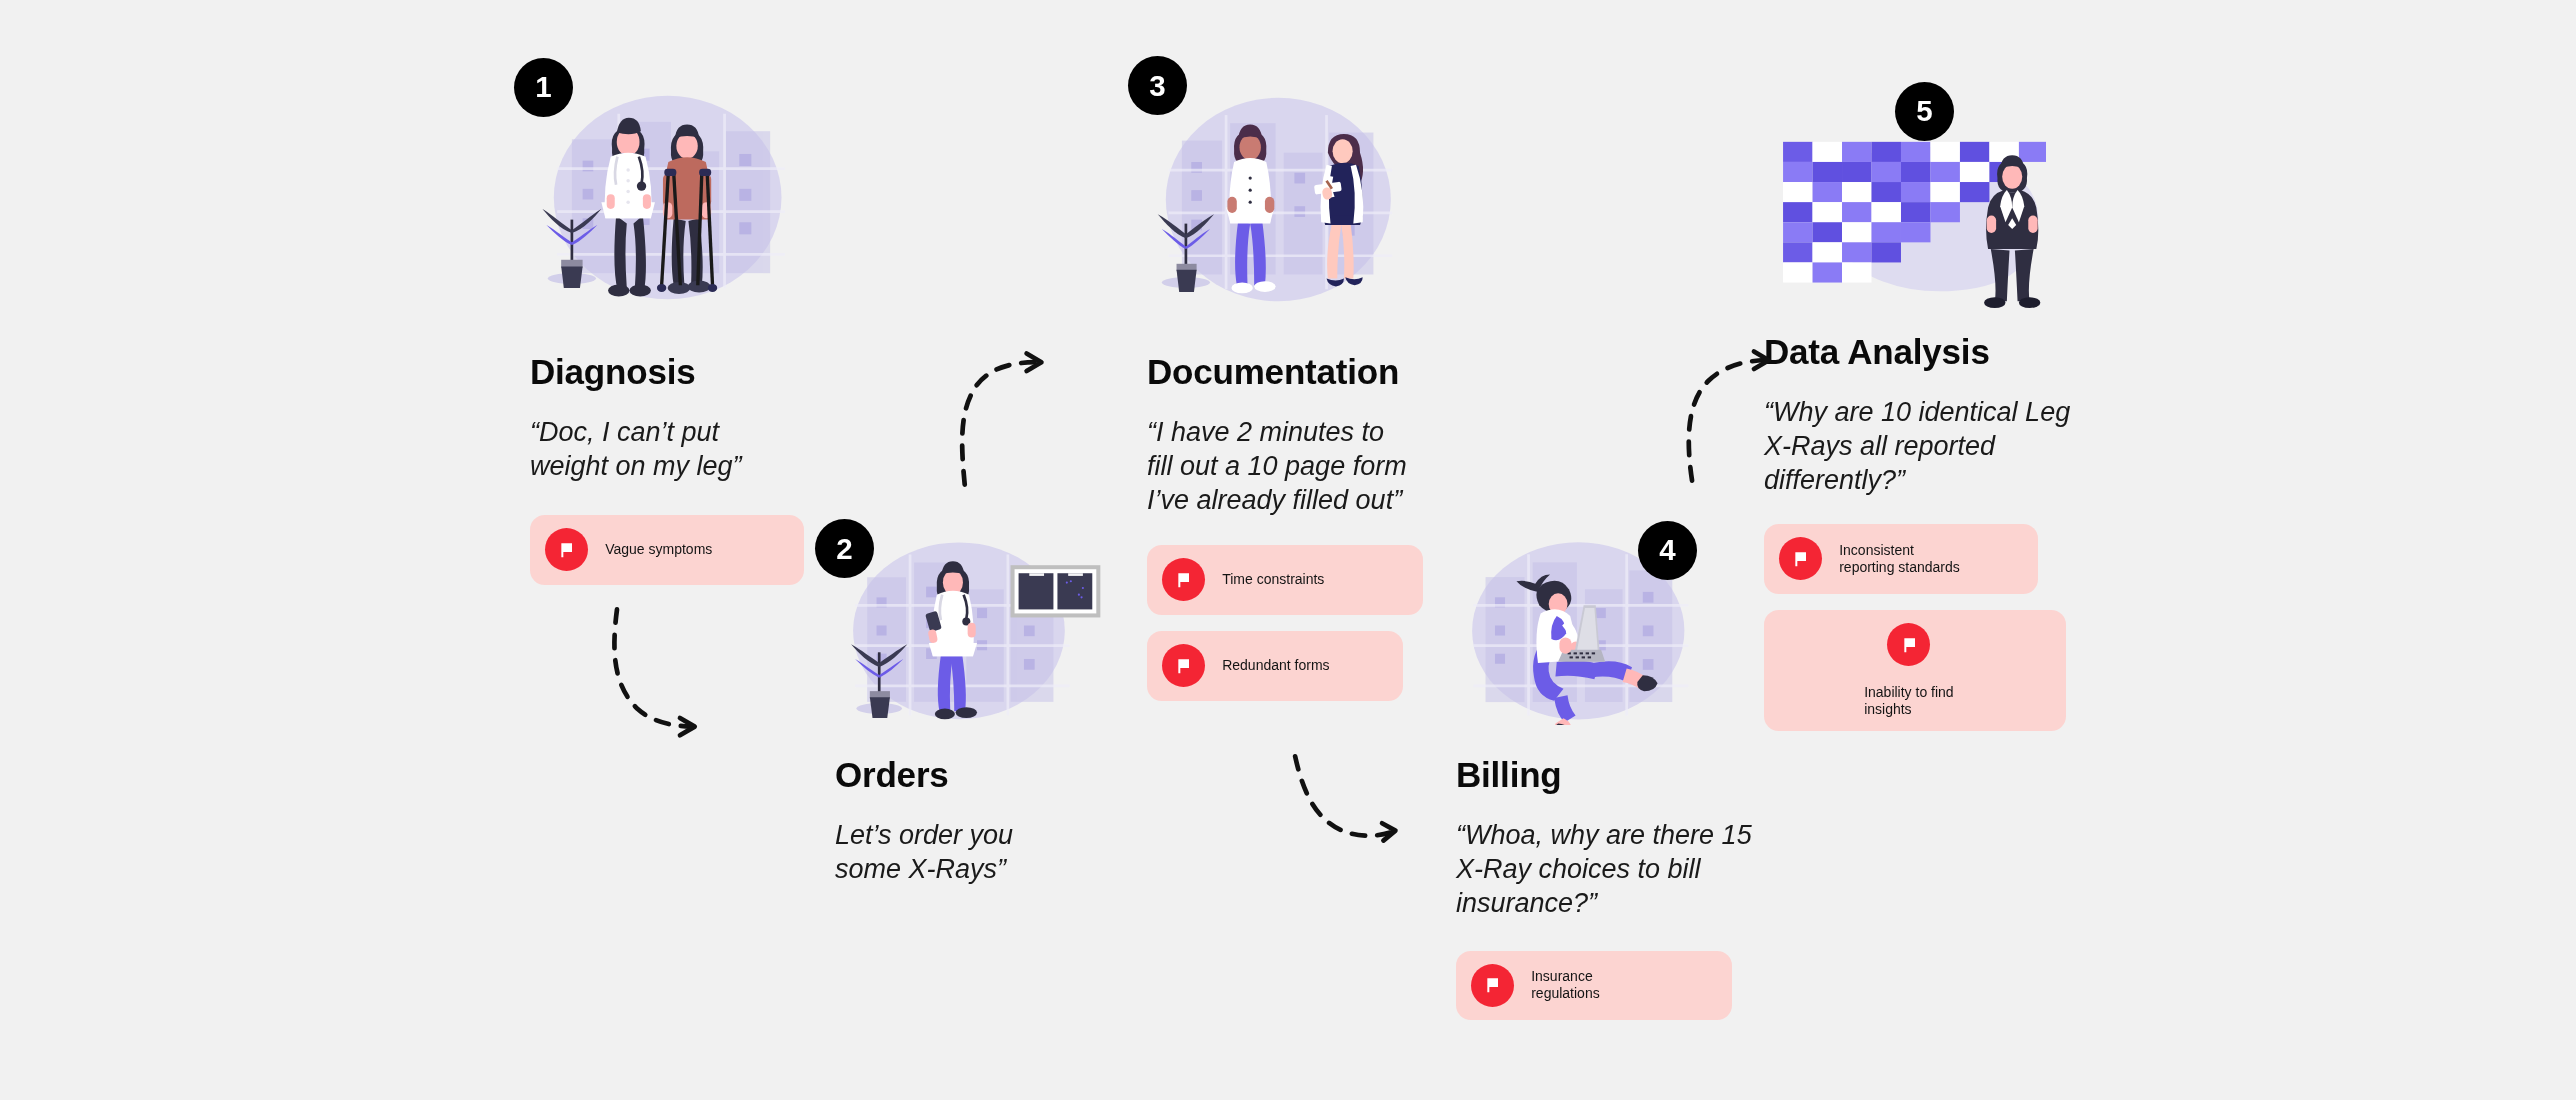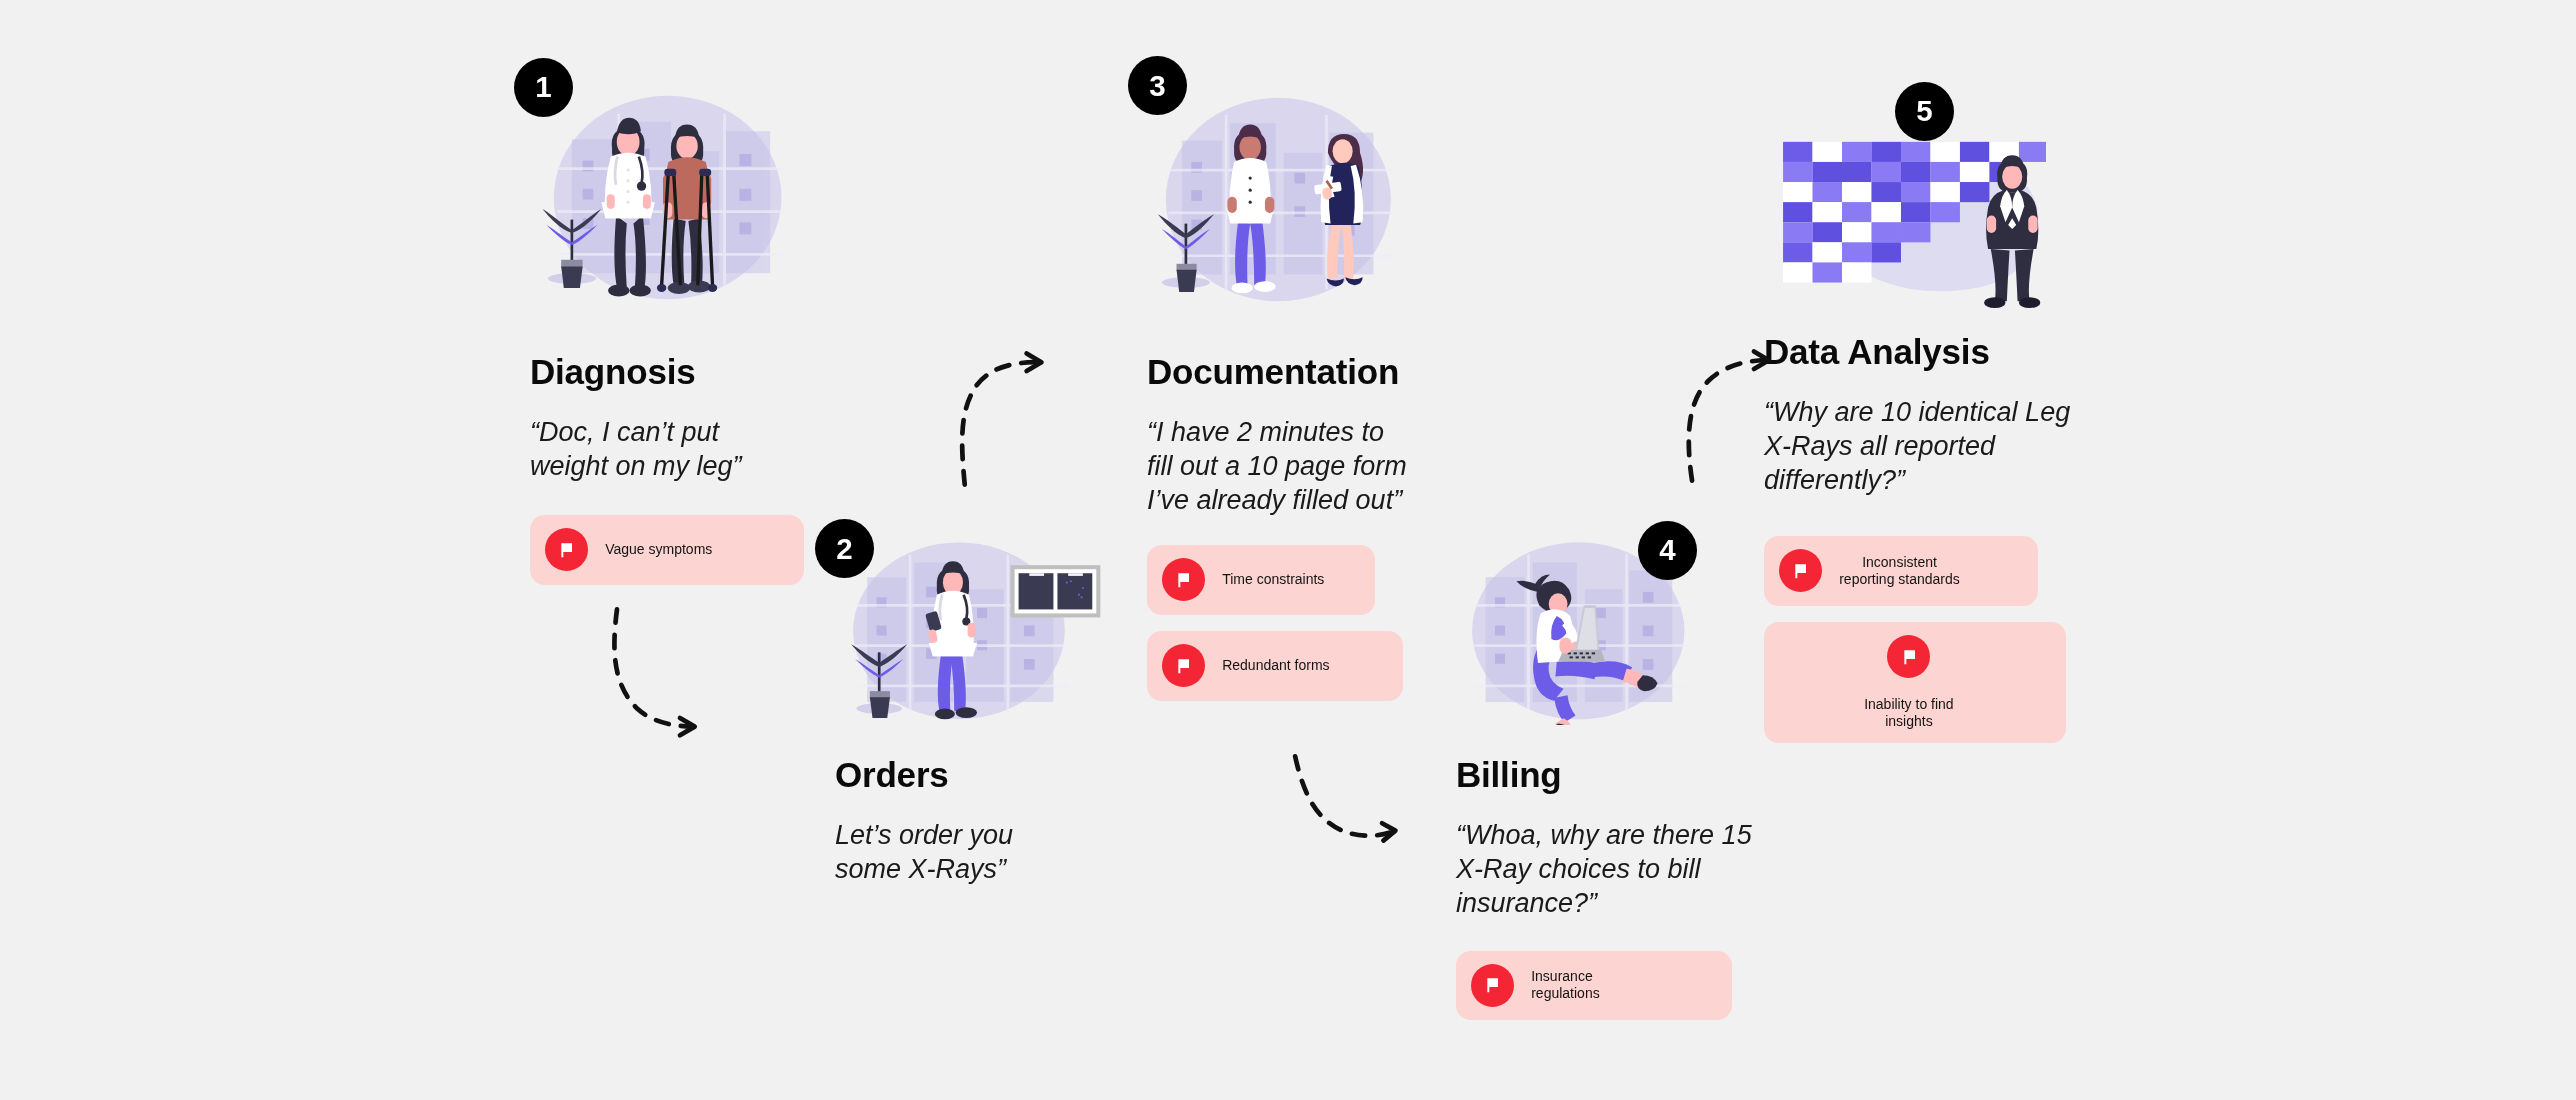--- a/index.html
+++ b/index.html
@@ -327,21 +327,21 @@
       </svg>
       <div class="badge" style="left:-19px;top:-31px;">3</div>
     </div>
     <h2 class="title" style="margin-top:44px;">Documentation</h2>
     <p class="quote" style="margin-top:23px;width:288px;">
       <span>“I have 2 minutes to</span><br>
       <span>fill out a 10 page form</span><br>
       <span>I’ve already filled out”</span>
     </p>
     <div class="pills" style="margin-top:28px;">
-      <div class="pill" style="width:228px;">
+      <div class="pill" style="width:276px;">
         <span class="flag-badge">
           <svg width="20" height="20" viewBox="0 0 30 30">
               <path d="M8 5 v21 h3 v-8 h13 V5 Z" fill="#FFFFFF"></path>
             </svg>
         </span>
         <span class="pill-label">Time constraints</span>
       </div>
       <div class="pill" style="width:256px;">
         <span class="flag-badge">
           <svg width="20" height="20" viewBox="0 0 30 30">
@@ -520,21 +520,21 @@
         </g>
       </svg>
       <div class="badge" style="left:131px;top:-25.5px;">5</div>
     </div>
     <h2 class="title" style="margin-top:24px;">Data Analysis</h2>
     <p class="quote" style="margin-top:23px;width:342px;">
       <span>“Why are 10 identical Leg</span><br>
       <span>X-Rays all reported</span><br>
       <span>differently?”</span>
     </p>
-    <div class="pills" style="margin-top:39px;text-align:center;">
+    <div class="pills" style="margin-top:27px;">
       <div class="pill" style="width:274px;">
         <span class="flag-badge">
           <svg width="20" height="20" viewBox="0 0 30 30">
               <path d="M8 5 v21 h3 v-8 h13 V5 Z" fill="#FFFFFF"></path>
             </svg>
         </span>
         <span class="pill-label">
           <span>Inconsistent</span><br>
           <span>reporting standards</span>
         </span>

